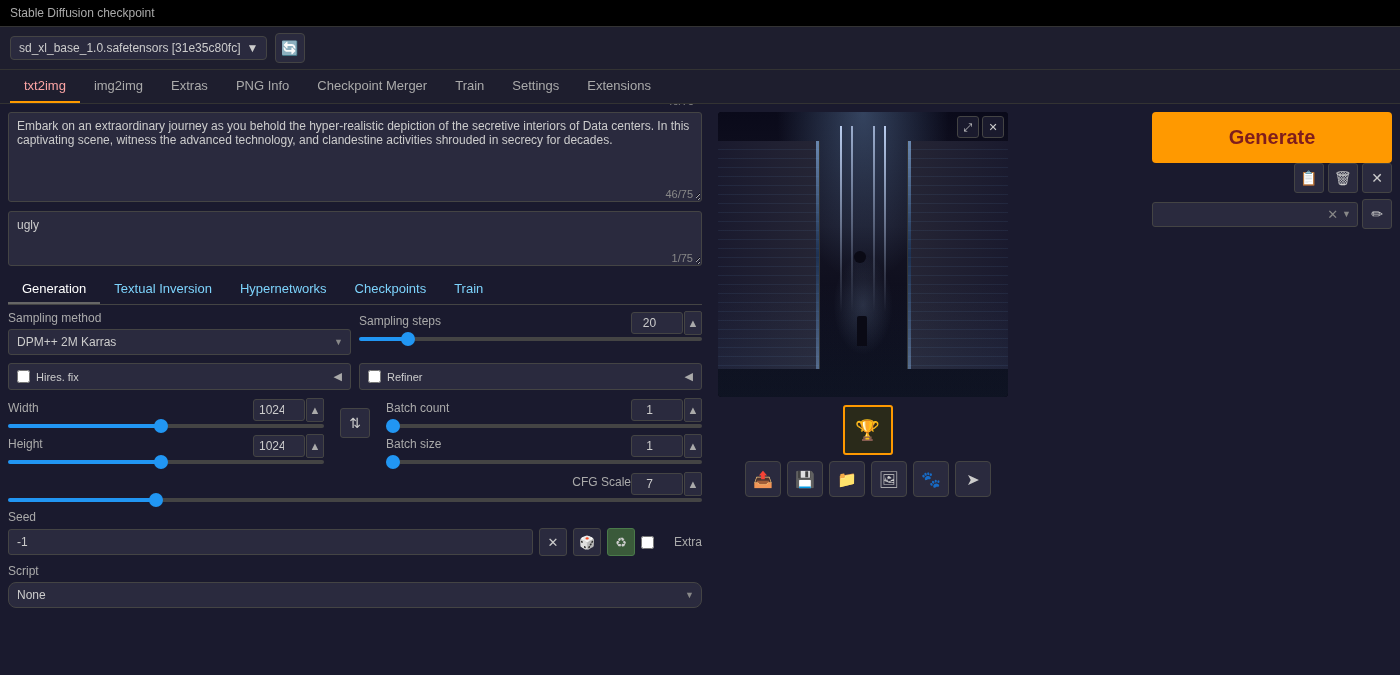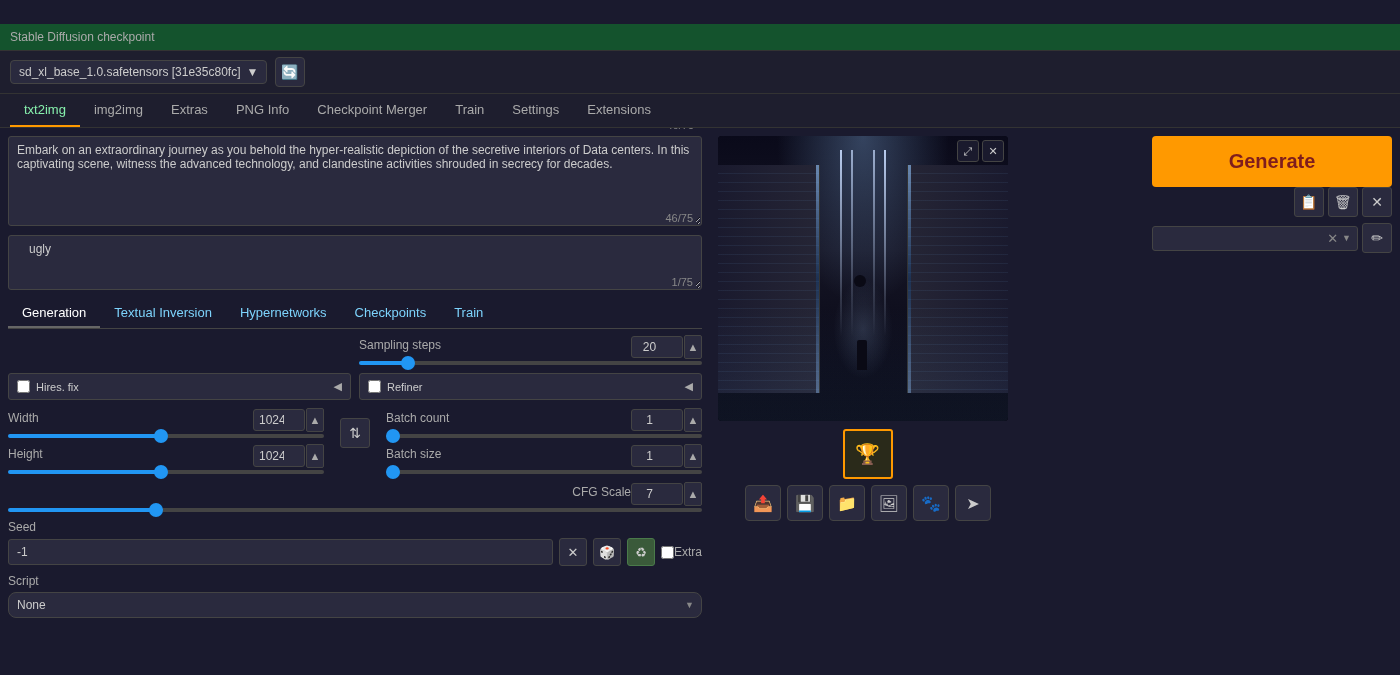--- a/index.html
+++ b/index.html
@@ -8,26 +8,25 @@
       color: #ccc;
       font-family: sans-serif;
       font-size: 13px;
       width: 1400px;
       height: 675px;
       overflow: hidden;
     }
 
     
     .header {
-      background: #14532d;
+      background: #000000;
       padding: 6px 10px;
       border-bottom: 1px solid #333;
       font-size: 12px;
       color: #aaa;
-      margin-top: 24px;
     }
 
     
     .topbar {
       display: flex;
       align-items: center;
       padding: 6px 10px;
       background: #1e1e2e;
       border-bottom: 1px solid #333;
       gap: 8px;
@@ -66,21 +65,21 @@
       padding: 0 10px;
     }
     .tab {
       padding: 8px 14px;
       cursor: pointer;
       color: #aaa;
       font-size: 13px;
       border-bottom: 2px solid transparent;
     }
     .tab.active {
-      color: #86efac;
+      color: #fca5a5;
       border-bottom: 2px solid #f90;
     }
 
     
     .main {
       display: flex;
       height: calc(675px - 95px);
     }
 
     
@@ -121,21 +120,21 @@
 
     
     .negative-wrapper {
       position: relative;
     }
     .negative-textarea {
       width: 100%;
       background: #2a2a3e;
       border: 1px solid #444;
       color: #ccc;
-      padding: 6px 20px;
+      padding: 6px 8px;
       font-size: 12px;
       resize: vertical;
       border-radius: 3px;
       font-family: sans-serif;
       height: 55px;
     }
     .neg-char-count {
       position: absolute;
       bottom: 4px;
       right: 6px;
@@ -343,21 +342,21 @@
       border-radius: 3px;
       cursor: pointer;
       display: flex;
       align-items: center;
       justify-content: center;
       font-size: 13px;
     }
     .extra-label {
       display: flex;
       align-items: center;
-      gap: 0;
+      gap: 20px;
       color: #aaa;
       font-size: 12px;
       cursor: pointer;
     }
 
     
     .script-select {
       width: 100%;
       background: #2a2a3e;
       border: 1px solid #444;
@@ -607,20 +606,26 @@
       <div class="subtab">Textual Inversion</div>
       <div class="subtab">Hypernetworks</div>
       <div class="subtab">Checkpoints</div>
       <div class="subtab">Train</div>
     </div>
 
     <div class="controls">
 
       <div class="row-2col">
         <div class="col-half">
+          <div class="label">Sampling method</div>
+          <div class="select-wrapper">
+            <select class="select-input">
+              <option>DPM++ 2M Karras</option>
+            </select>
+          </div>
         </div>
         <div class="col-half">
           <div style="display:flex;align-items:center;justify-content:space-between">
             <div class="label">Sampling steps</div>
             <div class="number-input-wrapper">
               <input type="number" class="number-input" value="20" style="">
               <button class="num-btn">▲</button>
             </div>
           </div>
           <div class="slider-row">

